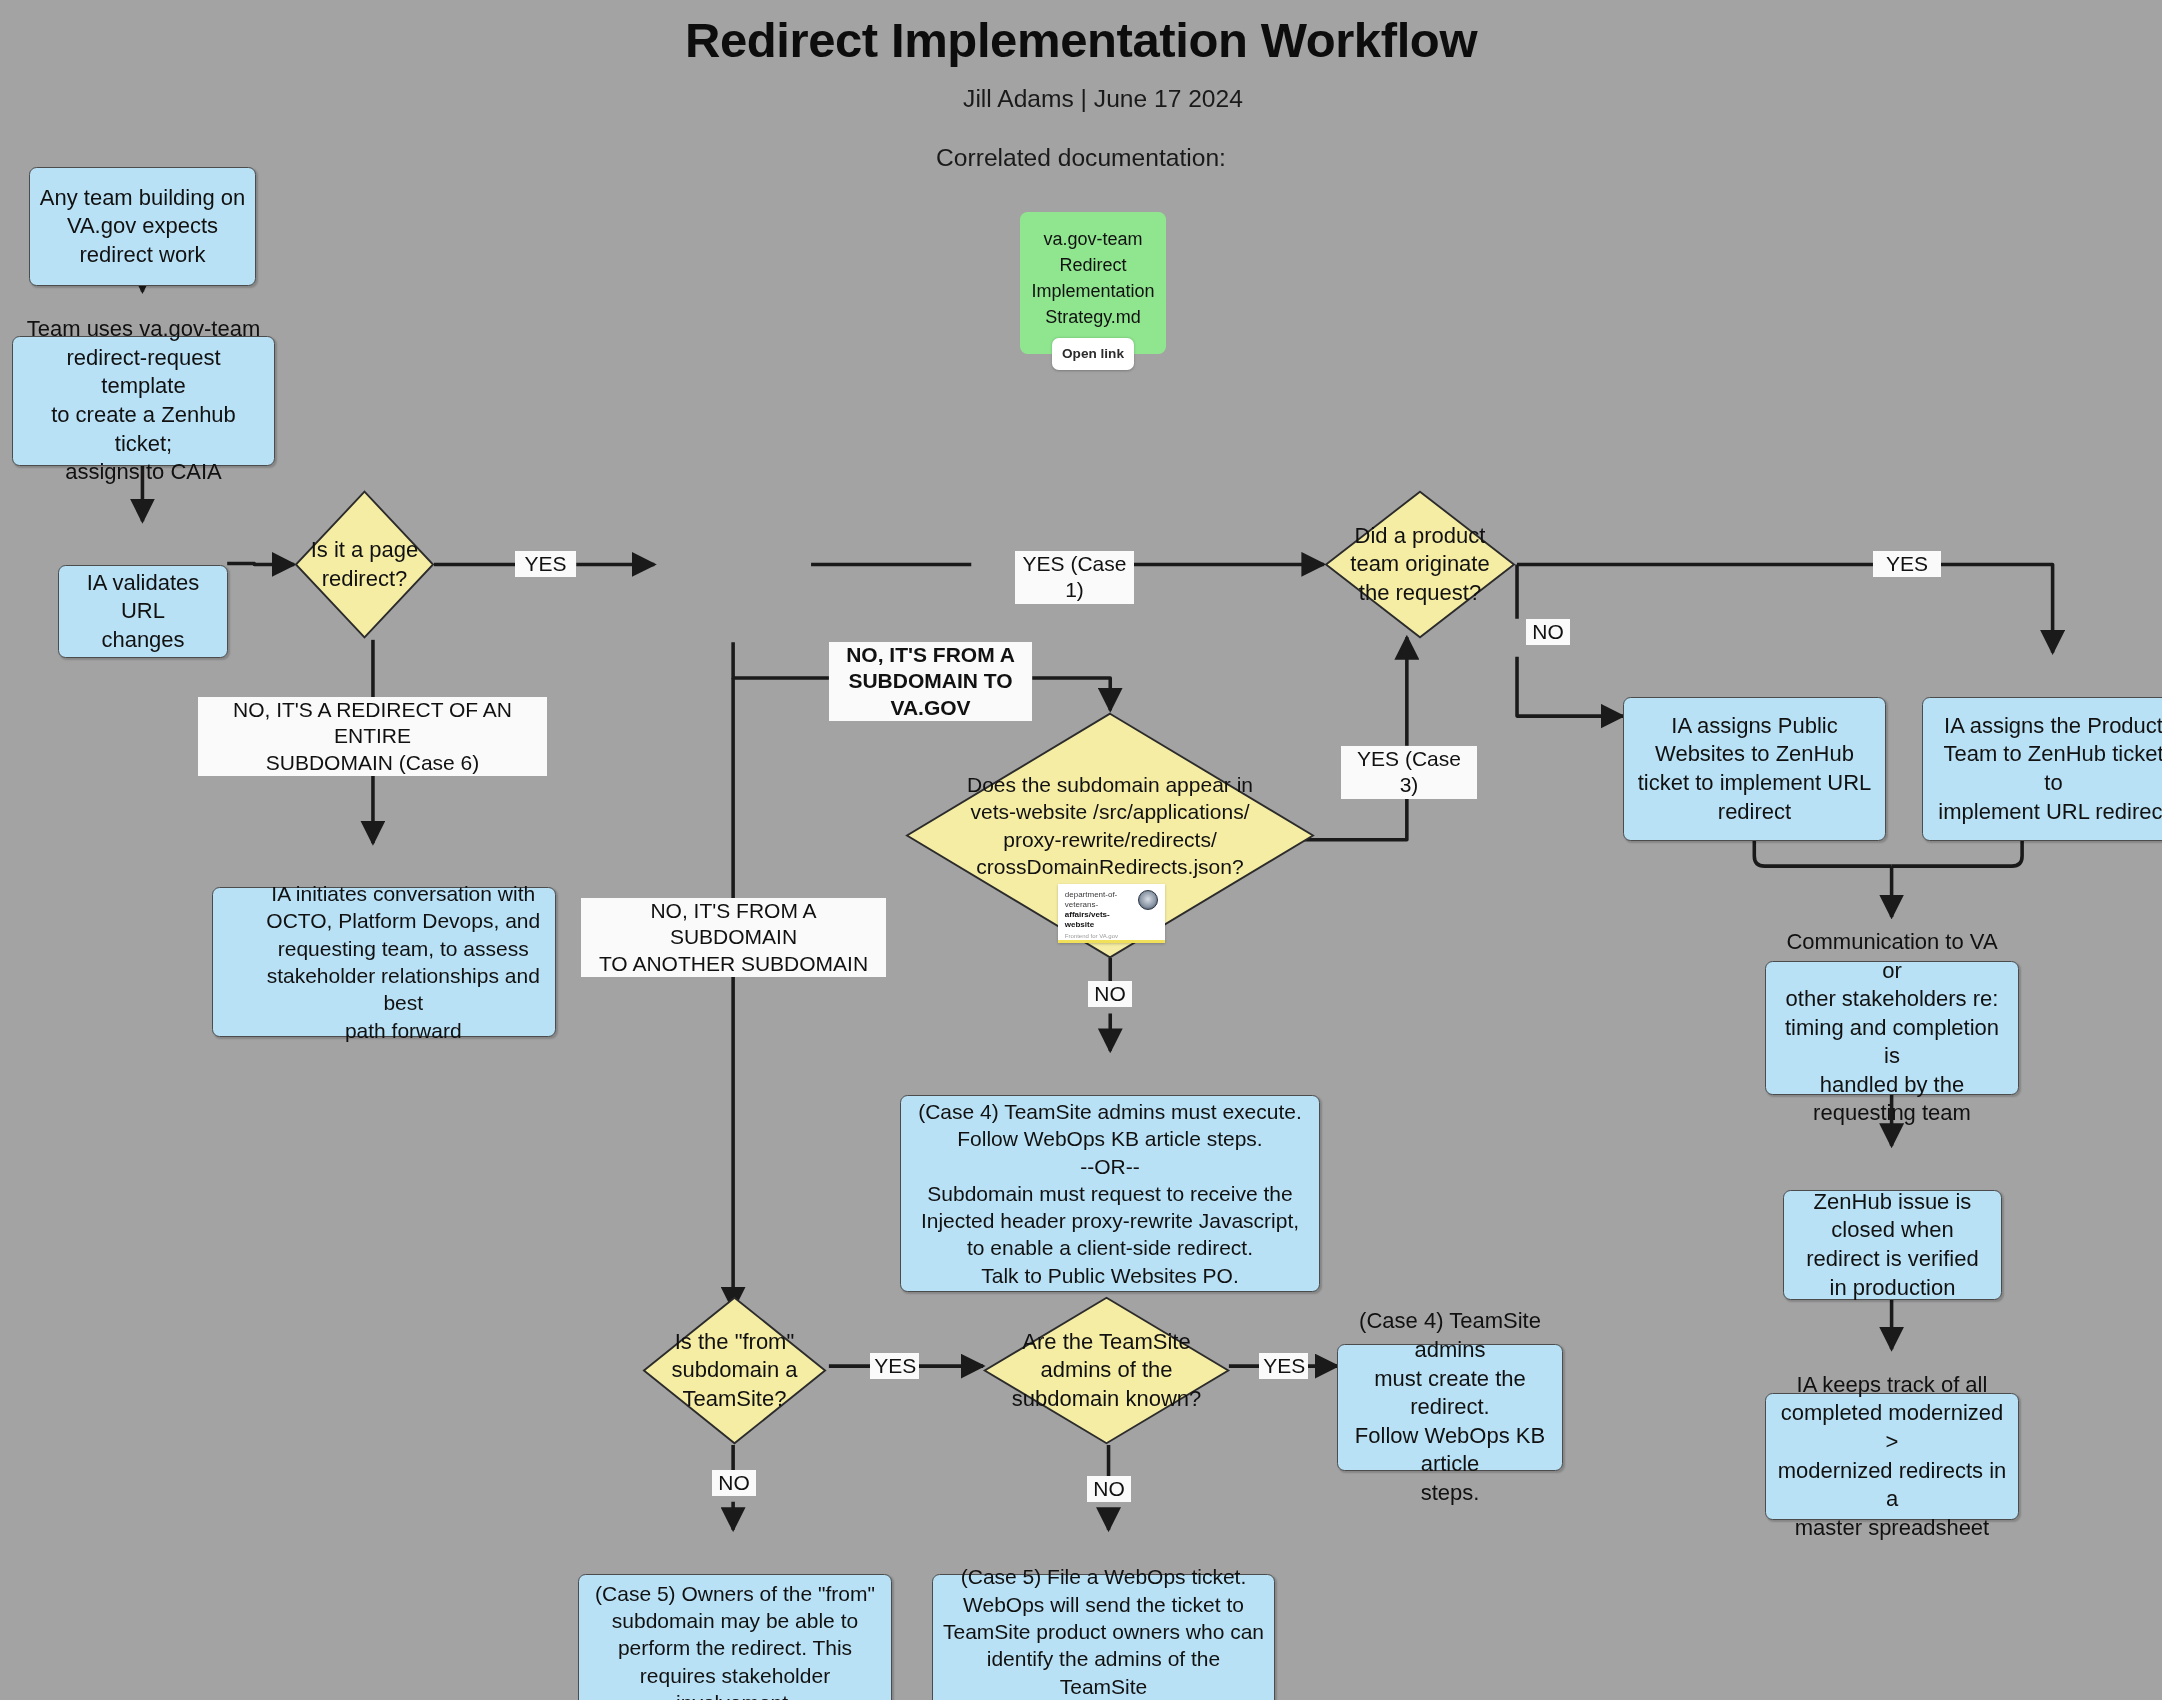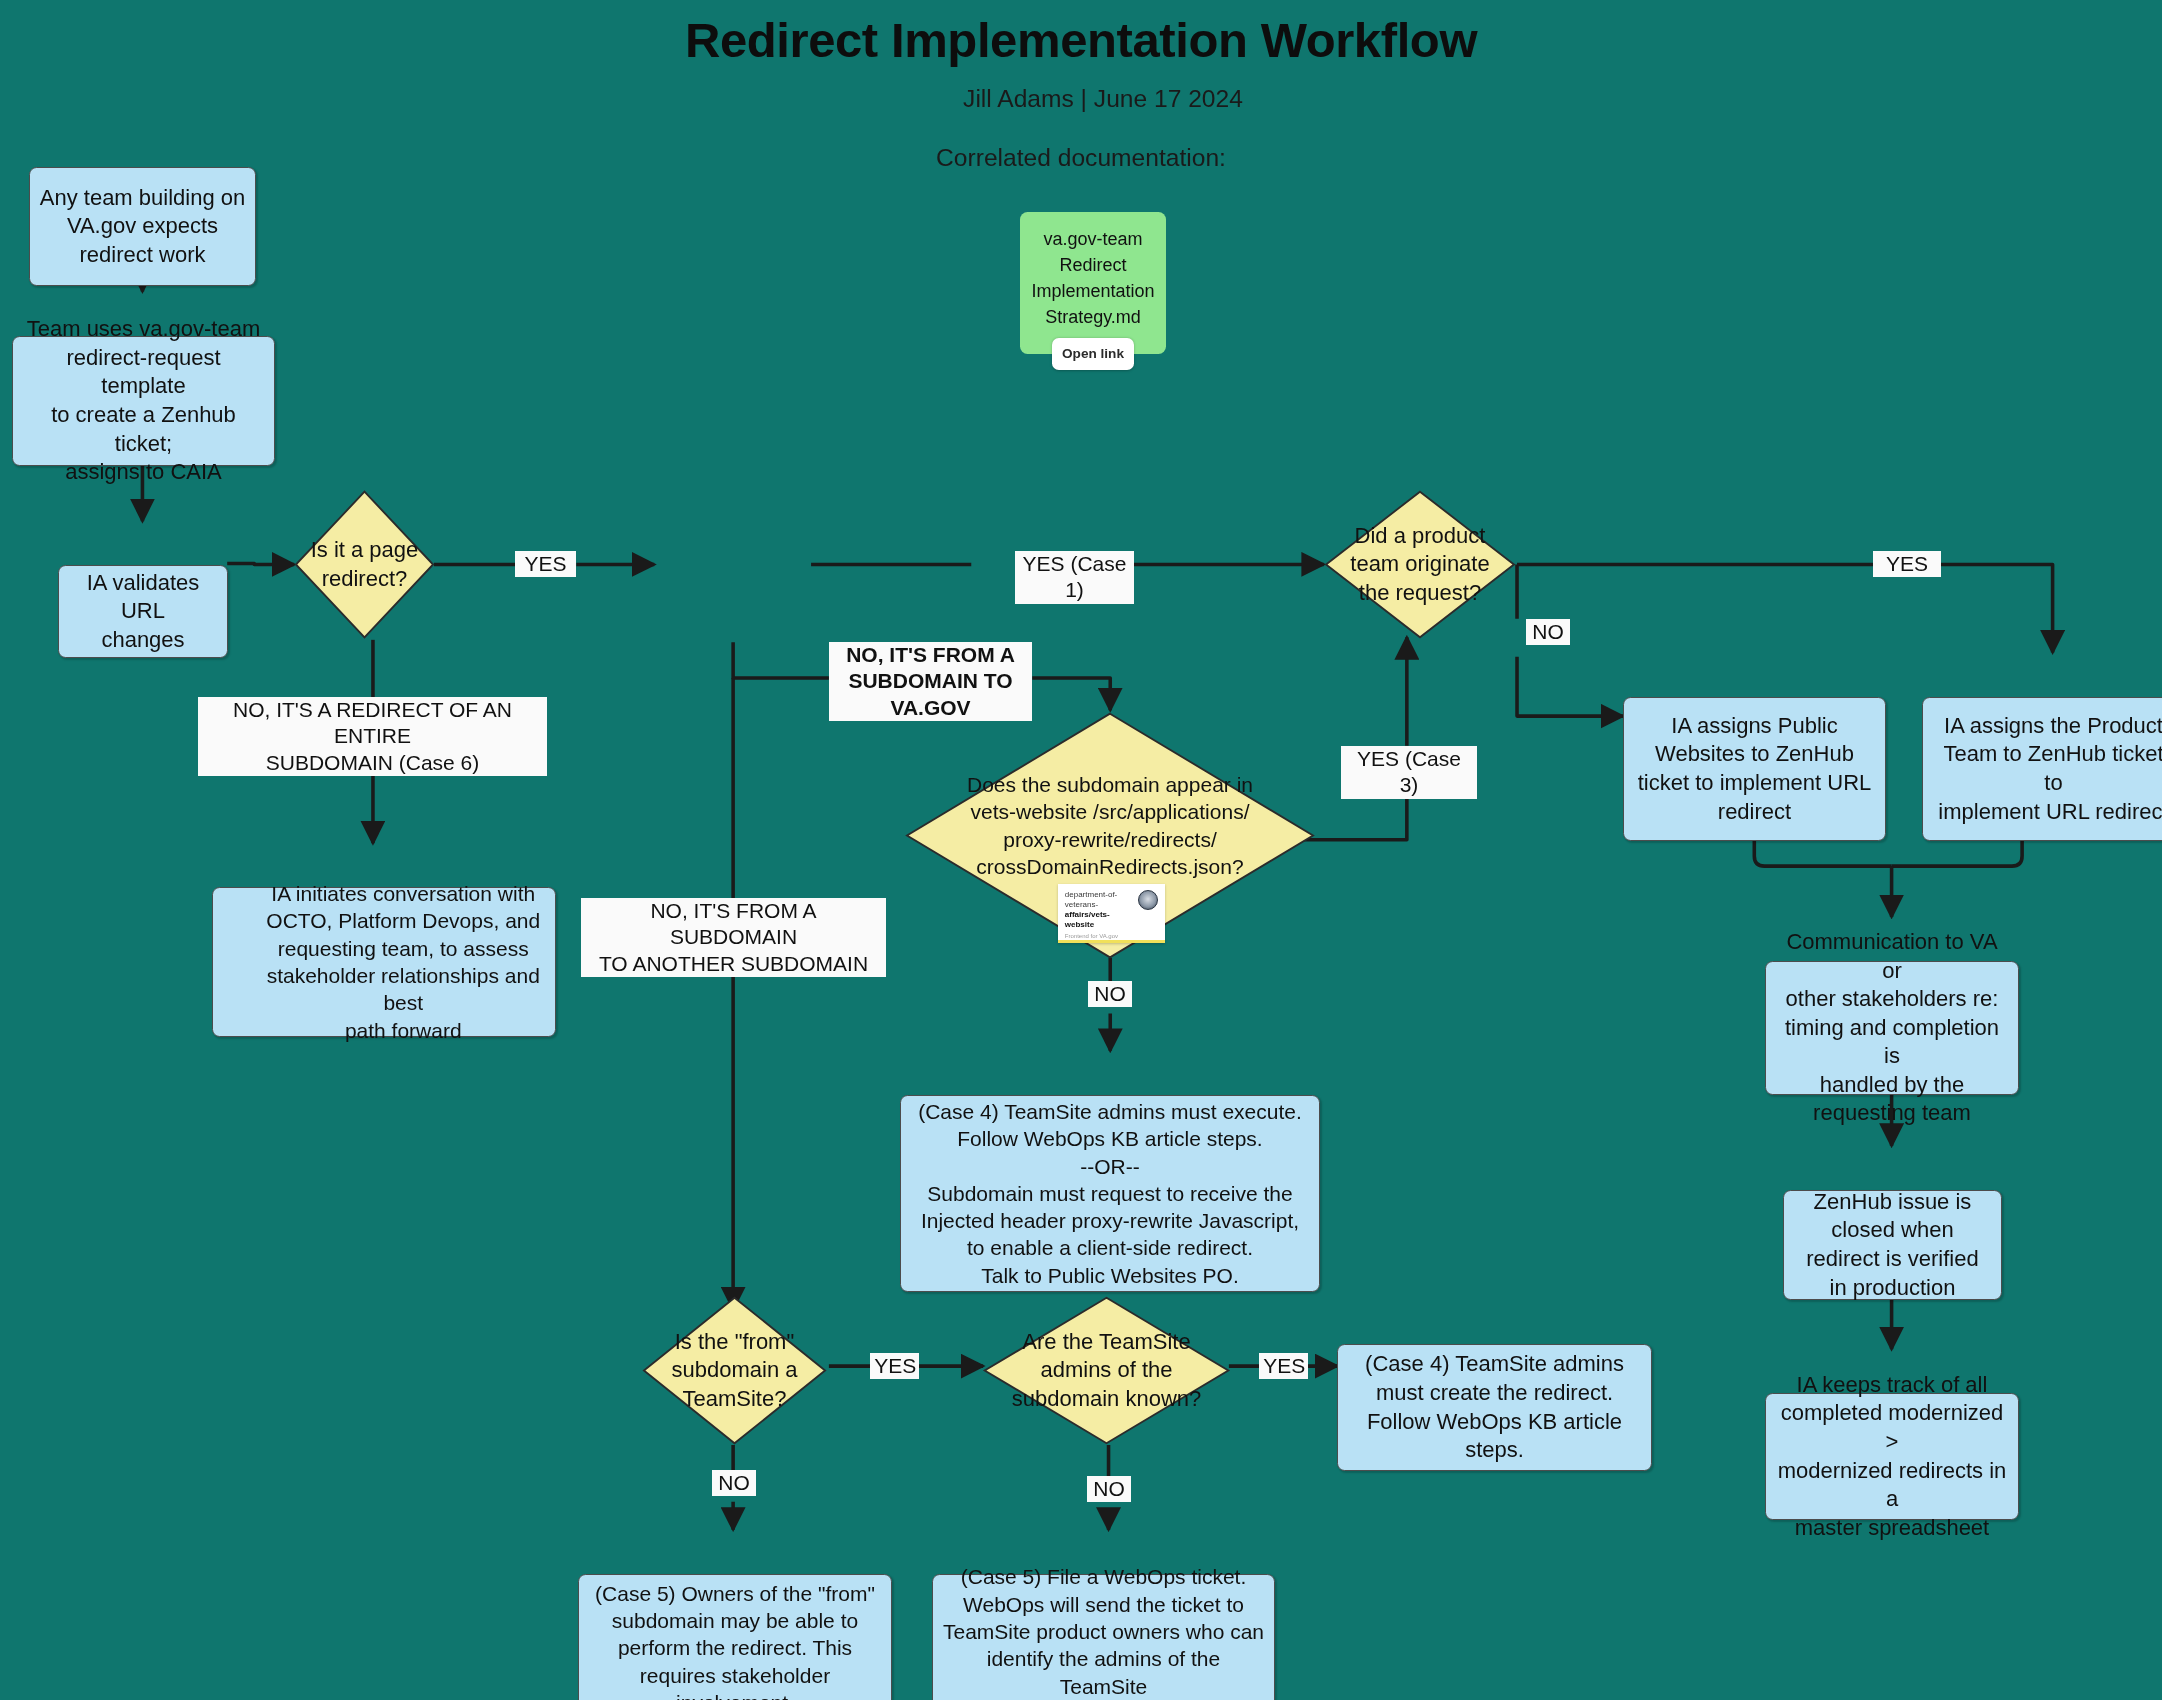--- a/index.html
+++ b/index.html
@@ -5,21 +5,21 @@
   * { box-sizing: border-box; }
   html, body {
     margin: 0; padding: 0;
     background: #fafafa;
     font-family: "Liberation Sans", sans-serif;
   }
   #canvas {
     position: relative;
     width: 2162px;
     height: 1700px;
-    background: #0f766e;
+    background: #a3a3a3;
     overflow: hidden;
   }
   svg#edges {
     position: absolute;
     left: 0; top: 0;
     width: 2162px; height: 1700px;
     pointer-events: none;
   }
   .node {
     position: absolute;
@@ -254,21 +254,21 @@
   <div class="node box" style="left:1783px; top:1146px; width:219px; height:110px;">ZenHub issue is
 closed when
 redirect is verified
 in production</div>
 
   <div class="node box" style="left:1765px; top:1349px; width:254px; height:127px;">IA keeps track of all
 completed modernized &gt;
 modernized redirects in a
 master spreadsheet</div>
 
-  <div class="node box" style="left:1337px; top:1300px; width:315px; height:127px;">(Case 4) TeamSite admins
+  <div class="node box" style="left:1337px; top:1300px; width:226px; height:127px;">(Case 4) TeamSite admins
 must create the redirect.
 Follow WebOps KB article
 steps.</div>
 
   <div class="node box" style="left:578px; top:1530px; width:314px; height:148px; font-size:21px;">(Case 5) Owners of the "from"
 subdomain may be able to
 perform the redirect. This
 requires stakeholder
 involvement.</div>
 

